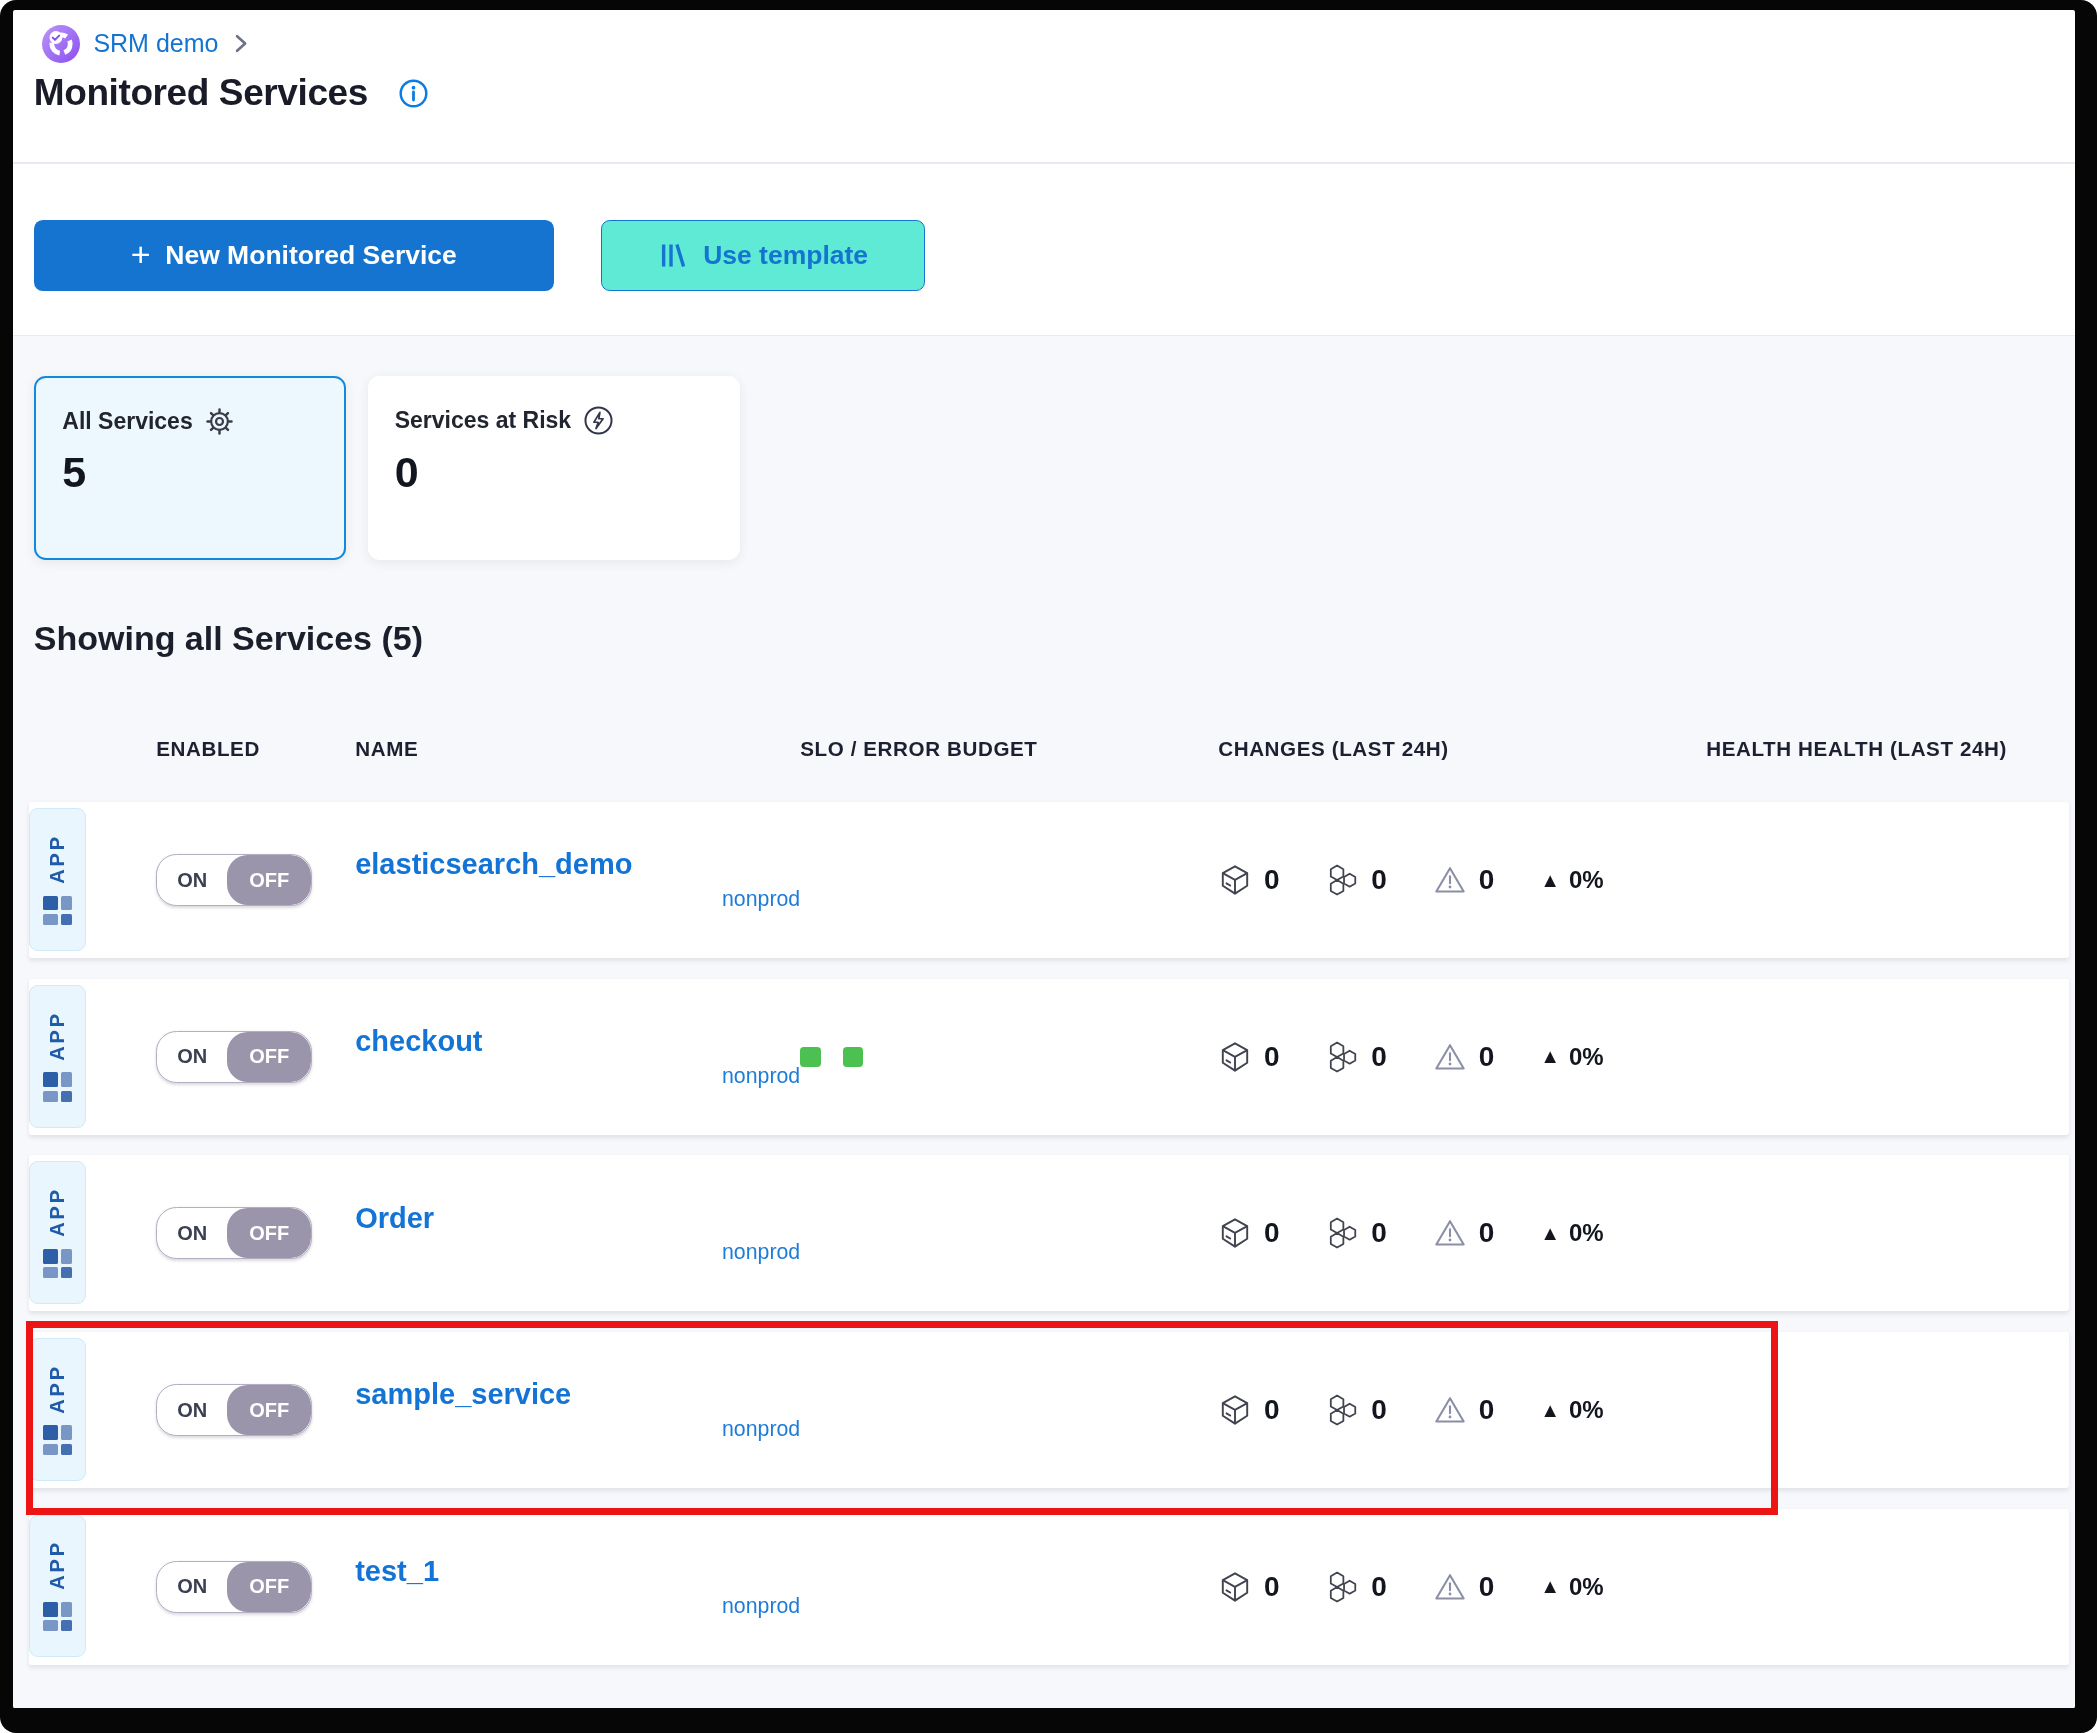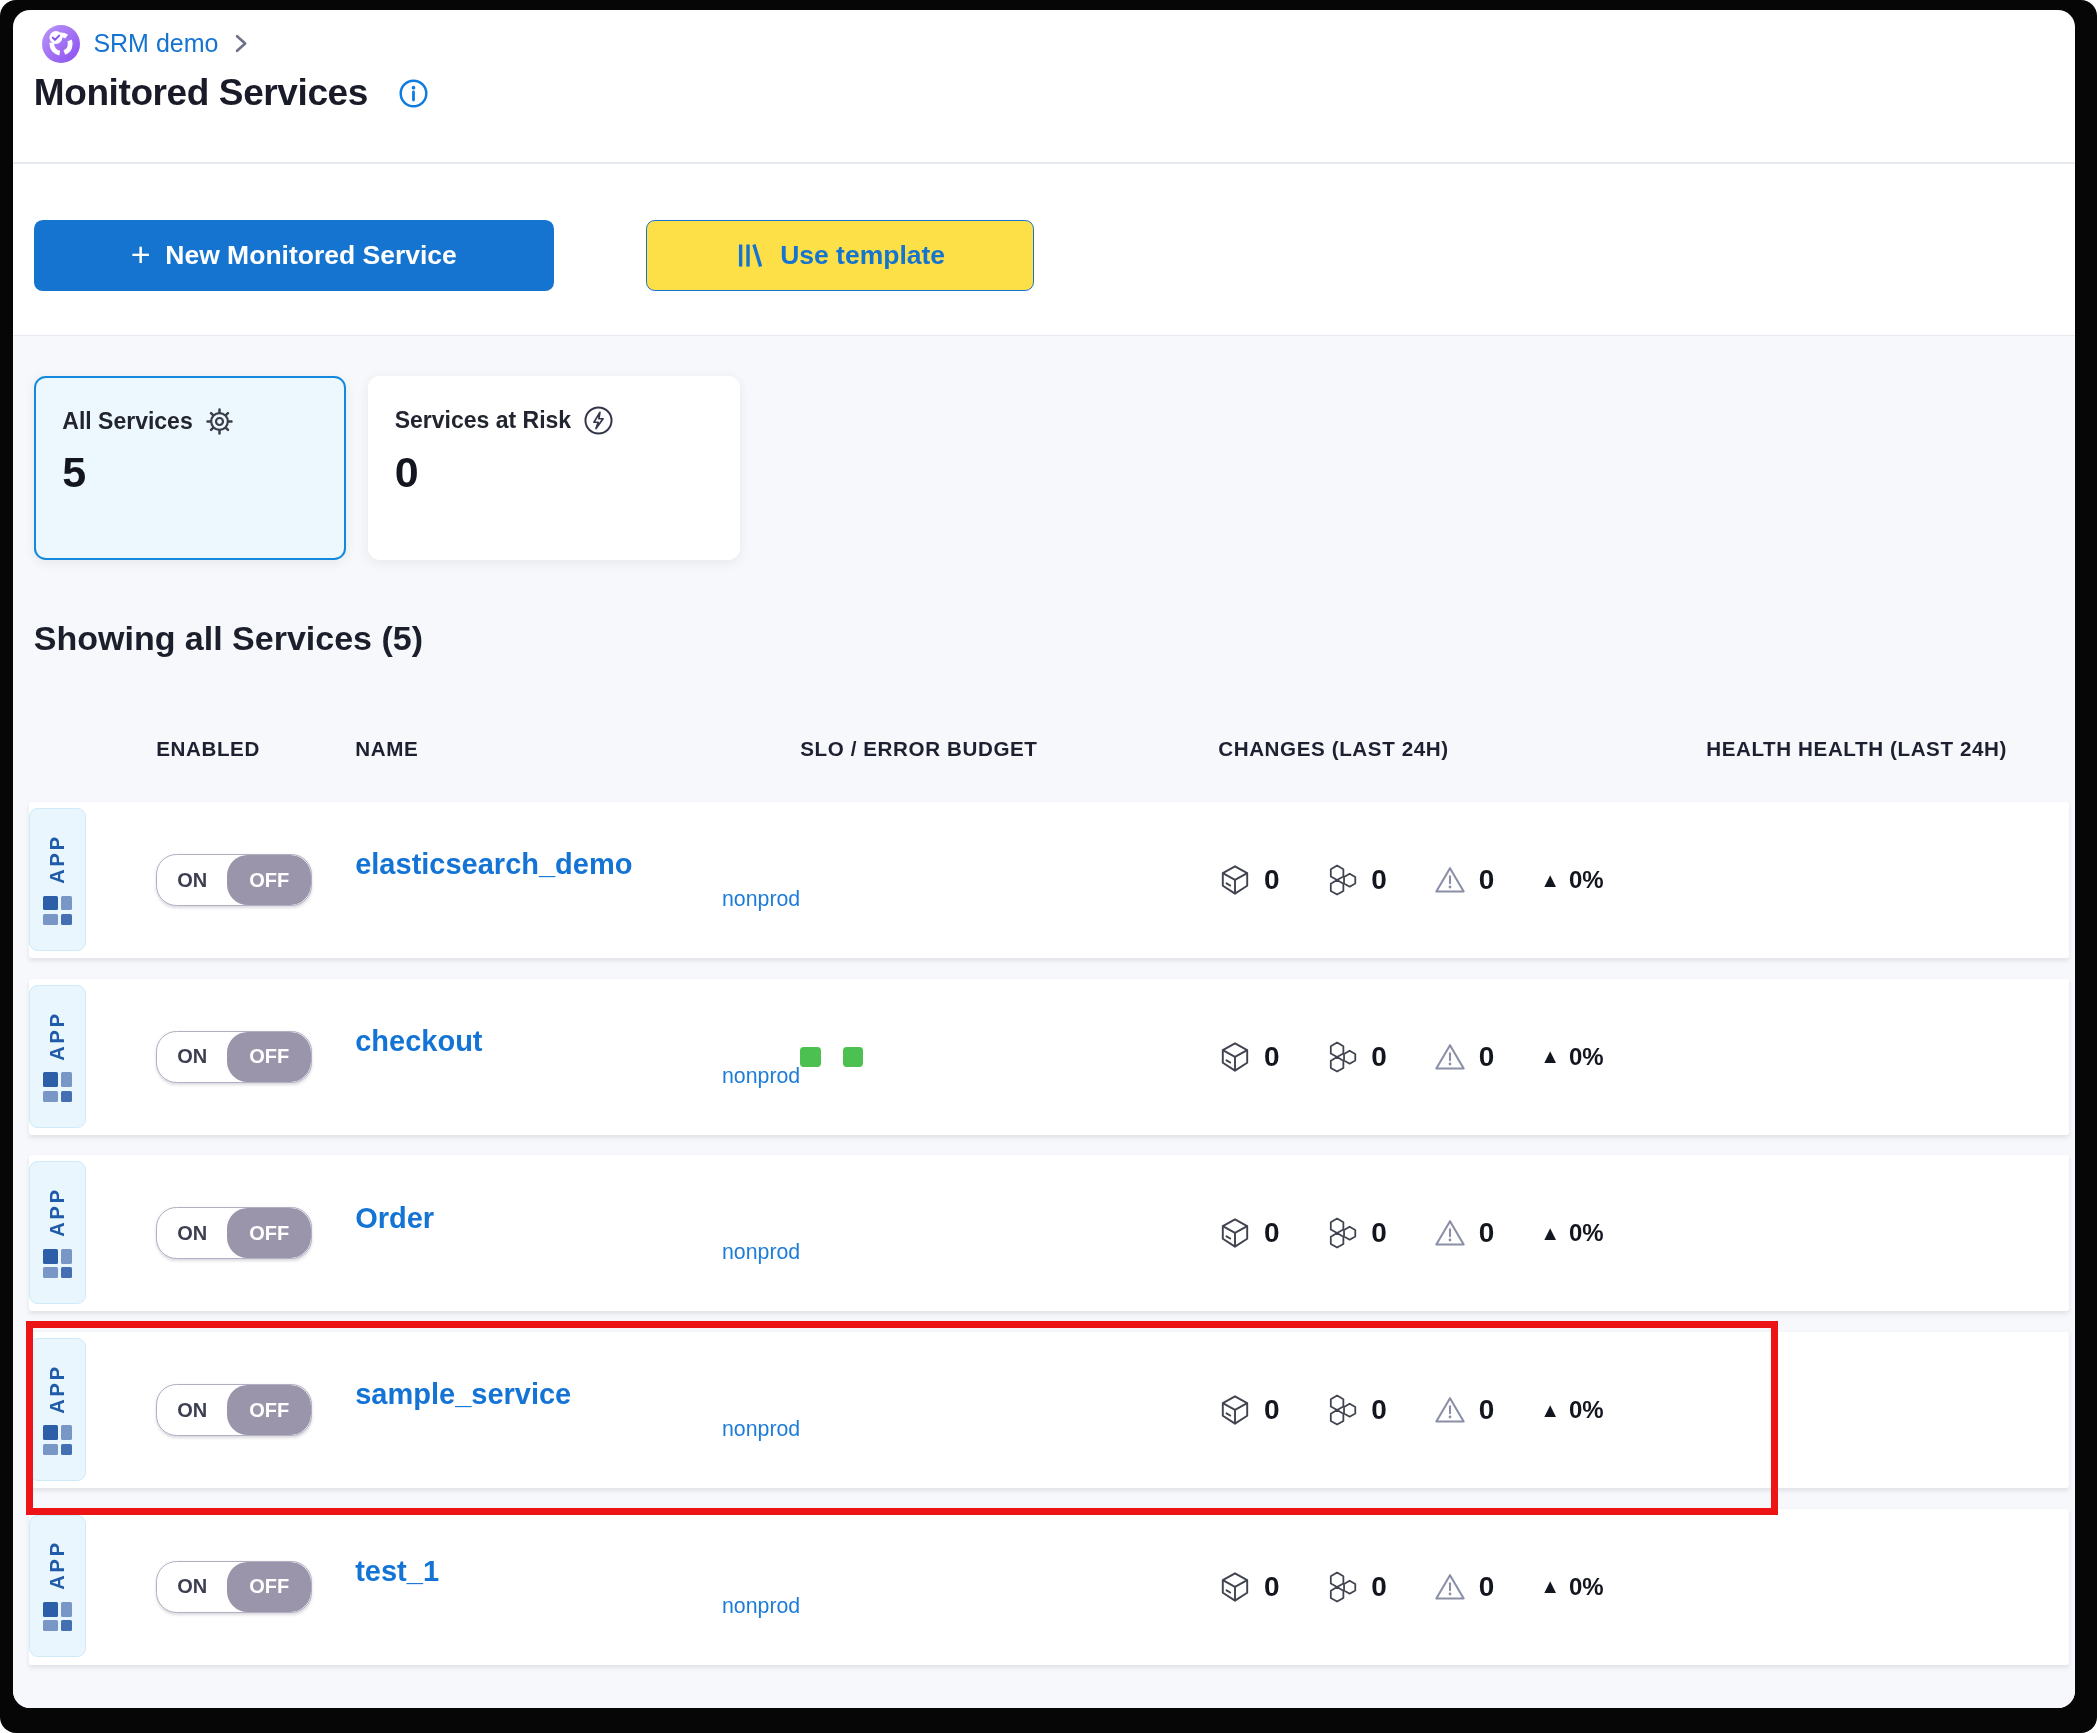--- a/index.html
+++ b/index.html
@@ -1,34 +1,34 @@
 <!DOCTYPE html>
 <html style="--accent: #1574d0; --link: #1374d6; --green: #4cc152; --hl-red: #ec1414; --toggle-gray: #9b95ac;font-size:11.8px"><head>
 <meta charset="utf-8">
 <style>
   * { margin:0; padding:0; box-sizing:border-box; }
   html,body { width:2097px; height:1733px; background:#ffffff;
     font-family:"Liberation Sans", sans-serif; }
   .frame { position:absolute; inset:0; background:#060606; border-radius:16px; }
   .app { position:absolute; left:13.2px; top:10.3px; right:22px; bottom:25px;
-    background:#ffffff; border-radius:17px; overflow:hidden; }
+    background:#ffffff; border-radius:2px; overflow:hidden; }
 
   
   .breadcrumb { position:absolute; left:29px; top:14.7px; display:flex; align-items:center; gap:13.2px; }
   .crumb-link { font-size:25px; font-weight:500; color:var(--accent); cursor:pointer; }
   .title-row { position:absolute; left:20.6px; top:62px; display:flex; align-items:center; gap:30px; }
   .page-title { font-size:37px; font-weight:700; color:#191b28; letter-spacing:-0.4px; }
   .divider { position:absolute; left:0; right:0; top:152px; height:1.5px; background:#e8eaf1; }
 
   .toolbar { position:absolute; left:20.6px; top:210px; display:flex; gap:47px; }
   .btn { height:71px; border-radius:8.8px; display:flex; align-items:center; justify-content:center;
     gap:14.7px; font-size:26.5px; font-weight:700; cursor:pointer; }
   .btn-primary { width:520px; background:var(--accent); color:#fff; }
   .btn-primary .plus { font-size:34px; font-weight:400; line-height:1; margin-top:-2.9px; }
-  .btn-secondary { width:388px; background:#fde047; border:1.5px solid var(--accent); color:var(--accent);margin-left:45px; }
+  .btn-secondary { width:324px; background:#5eead4; border:1.5px solid var(--accent); color:var(--accent); }
 
   
   .gray { position:absolute; left:0; right:0; top:325px; bottom:0; background:#f7f8fb;
     border-top:1.5px solid #e8eaf1; }
 
   .card { position:absolute; top:40px; height:184px; border-radius:11.8px; background:#fff;
     box-shadow:0 2.9px 10.3px rgba(35,45,70,0.08); padding:29px 26.5px; cursor:pointer; }
   .card.selected { background:#ecf7fe; border:2.2px solid #1289dd; }
   .card-1 { left:20.6px; width:312px; }
   .card-2 { left:355px; width:372px; }

